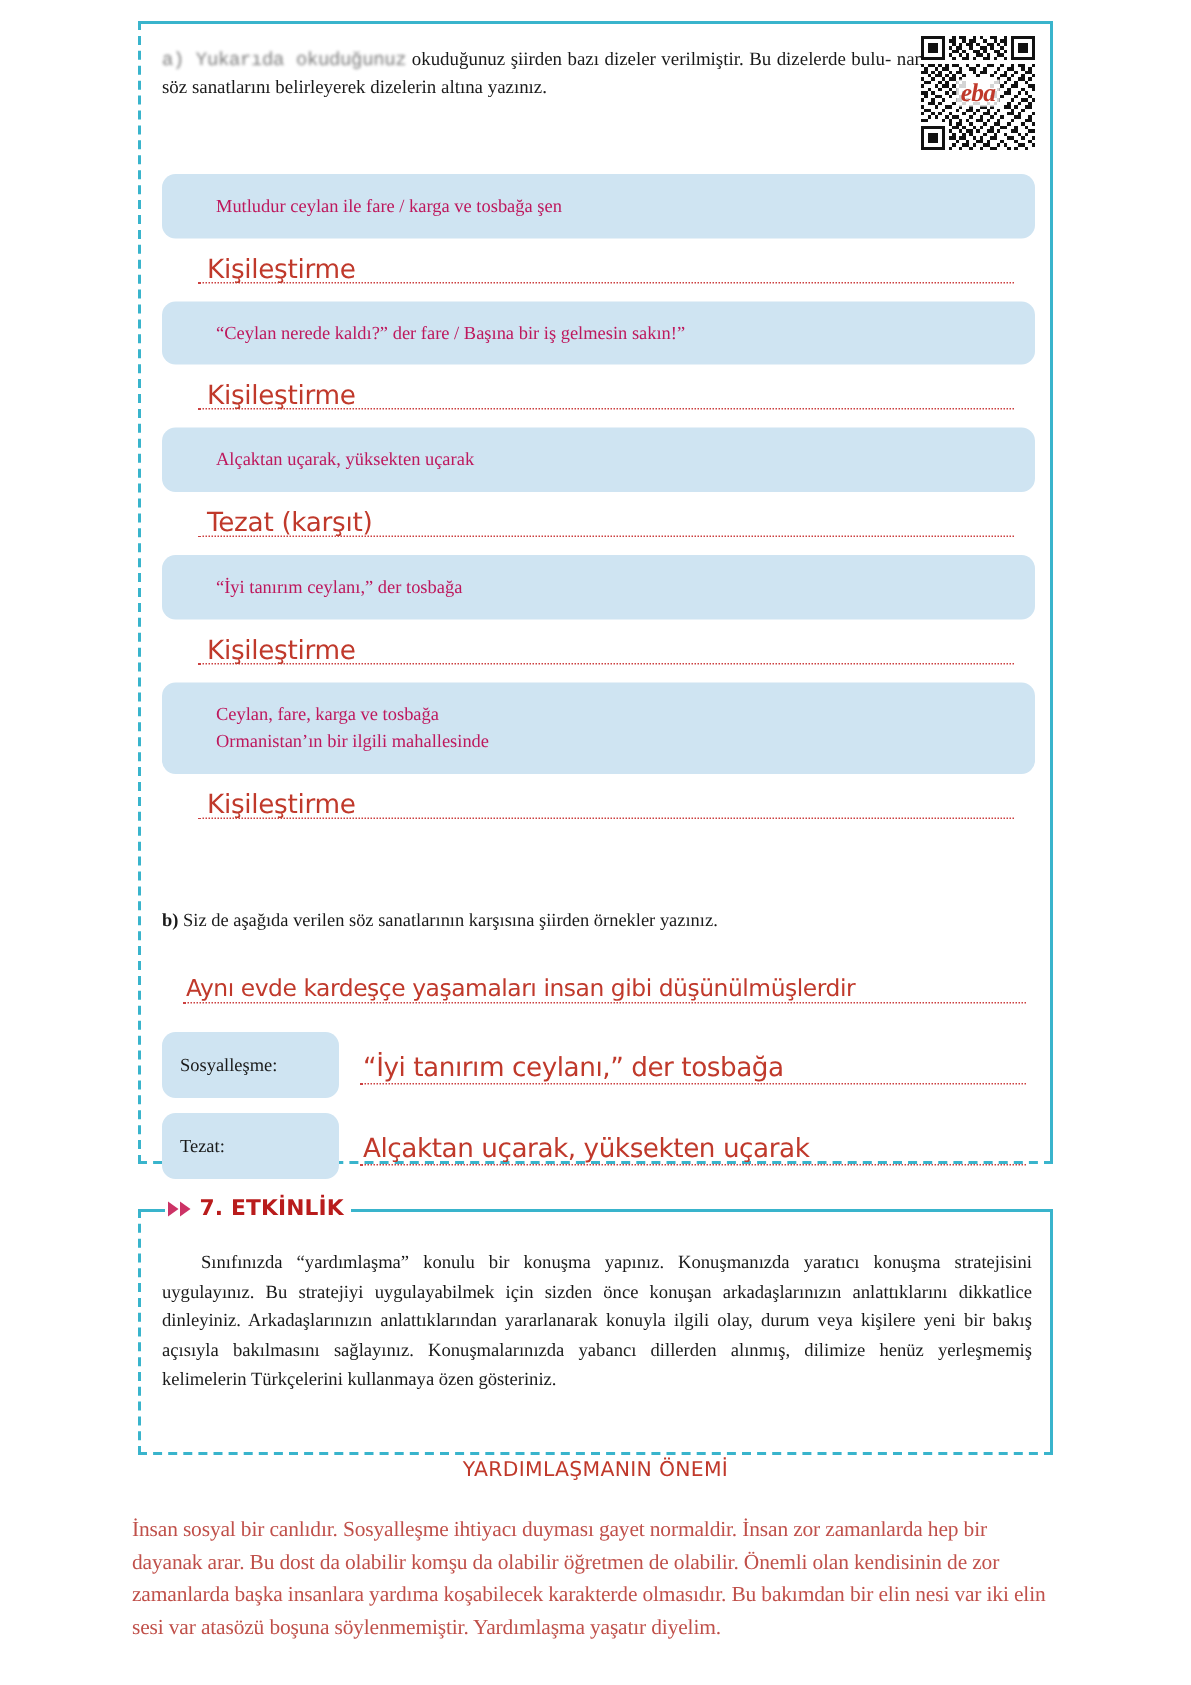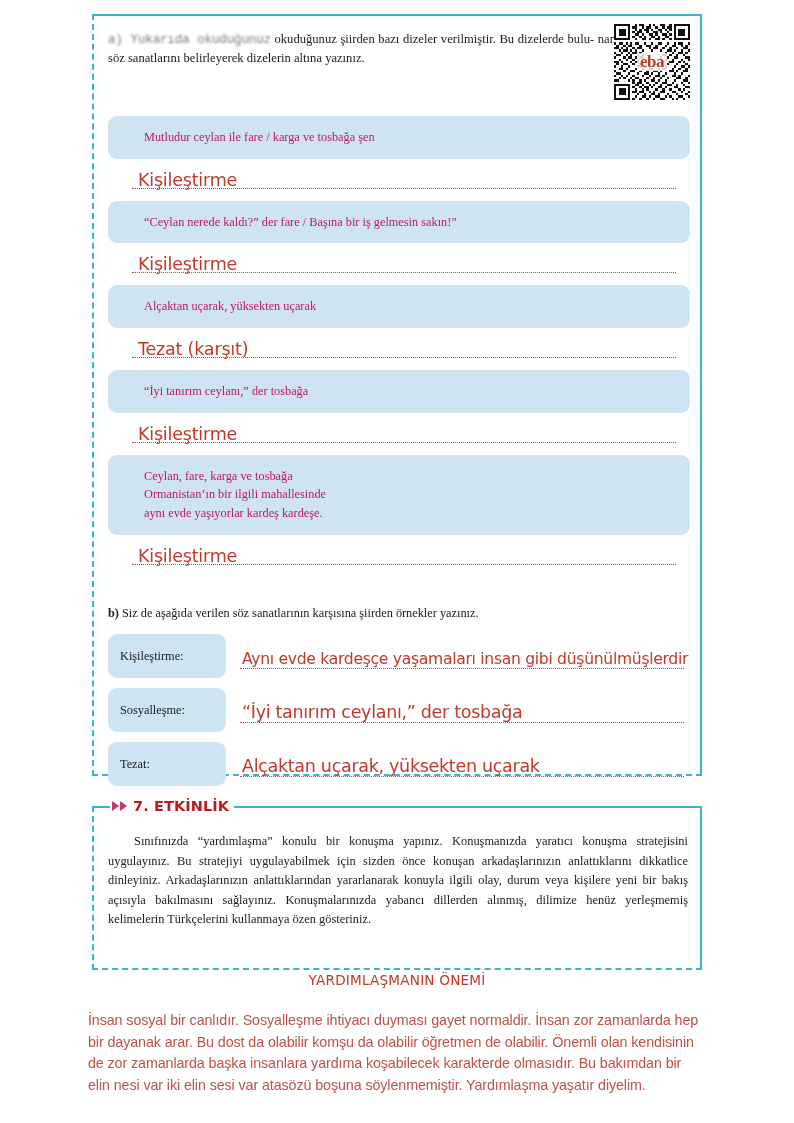--- a/index.html
+++ b/index.html
@@ -64,20 +64,21 @@
     width: 76px;
     height: 76px;
     display: block;
   }
   .qr-logo {
     position: absolute;
     left: 50%;
     top: 50%;
     transform: translate(-50%, -50%);
     font-family: "Liberation Serif", serif;
+    font-style: italic;
     font-weight: bold;
     font-size: 17px;
     color: #c0392b;
     background: rgba(255,255,255,0.82);
     padding: 0 3px;
     line-height: 1.05;
     letter-spacing: -0.5px;
   }
 
   
@@ -252,21 +253,21 @@
     font-family: "DejaVu Sans", sans-serif;
     font-size: 13.6px;
     color: #c0392b;
     letter-spacing: 0.2px;
   }
   .composition-body {
     position: absolute;
     left: 88px;
     top: 1010px;
     width: 618px;
-    font-family: Liberation Sans, sans-serif;
+    font-family: Liberation Serif, serif;
     font-size: 14.3px;
     line-height: 1.52;
     color: #c0504a;
     letter-spacing: -0.1px;
   }
 </style>
 </head>
 <body>
 
 <div class="activity-a-frame">
@@ -603,36 +604,34 @@
       <div class="answer-row">
         <div class="answer-rule"></div>
         <div class="answer-text">Kişileştirme</div>
       </div>
     </div>
 
     <div class="poem-item">
       <div class="poem-box">
         <span class="poem-line">Ceylan, fare, karga ve tosbağa</span>
         <span class="poem-line">Ormanistan’ın bir ilgili mahallesinde</span>
-        <span class="poem-line">aynı evde yaşıyorlar kardeş kardeşe.</span>
       </div>
       <div class="answer-row">
         <div class="answer-rule"></div>
         <div class="answer-text">Kişileştirme</div>
       </div>
     </div>
 
   </div>
 
   <div class="part-b-prompt"><b>b)</b><span> Siz de aşağıda verilen söz sanatlarının karşısına şiirden örnekler yazınız.</span></div>
 
   <div class="term-list">
 
     <div class="term-row">
-      <div class="term-chip">Kişileştirme:</div>
       <div class="term-answer">
         <div class="term-rule"></div>
         <div class="term-text small">Aynı evde kardeşçe yaşamaları insan gibi düşünülmüşlerdir</div>
       </div>
     </div>
 
     <div class="term-row">
       <div class="term-chip">Sosyalleşme:</div>
       <div class="term-answer">
         <div class="term-rule"></div>

